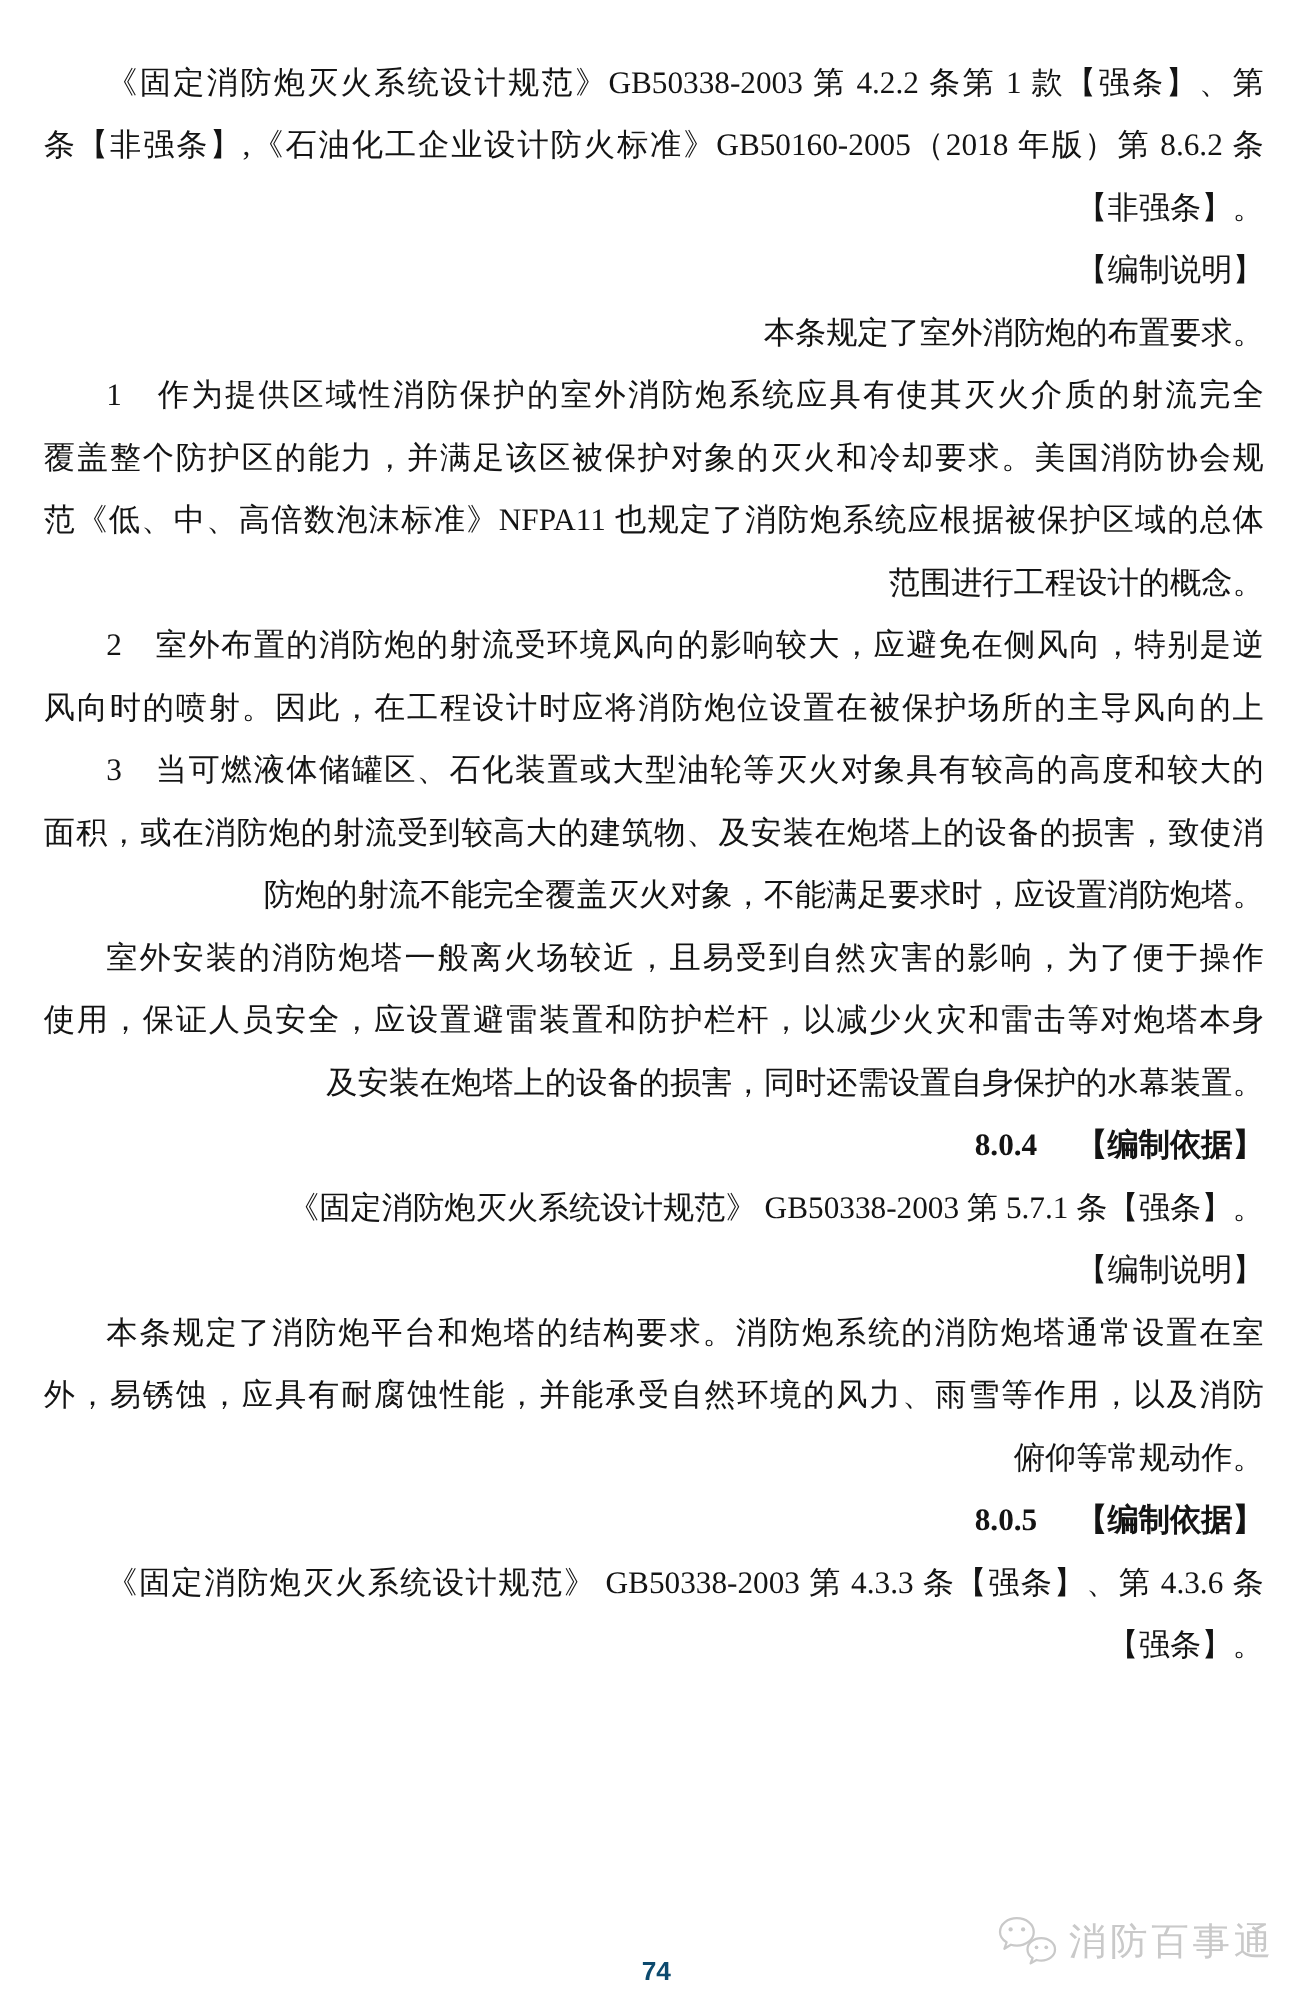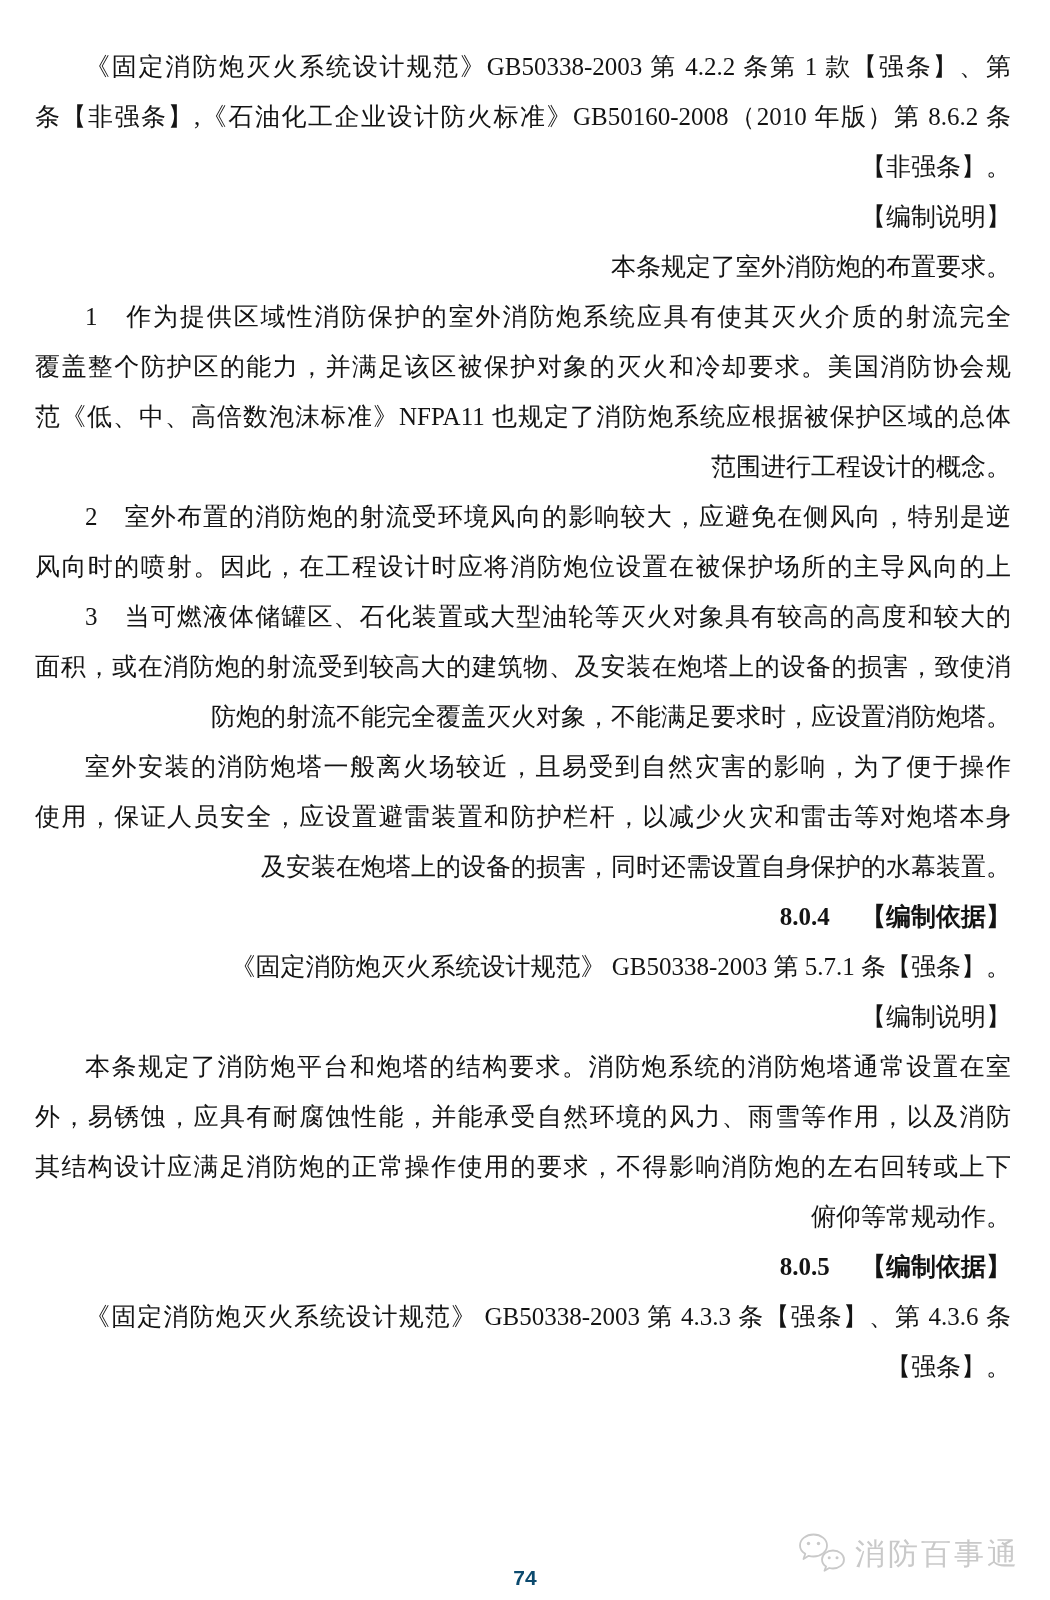--- a/index.html
+++ b/index.html
@@ -64,42 +64,41 @@
   }
   .watermark svg { display: block; }
 </style>
 </head>
 <body>
 
 <div class="page">
 
   <div class="content">
       <div class="line v-ij">《固定消防炮灭火系统设计规范》GB50338-2003 第 4.2.2 条第 1 款【强条】、第 5.7.3</div>
-      <div class="line v-j">条【非强条】,《石油化工企业设计防火标准》GB50160-2008（2010 年版）第 8.6.2 条</div>
+      <div class="line v-j">条【非强条】,《石油化工企业设计防火标准》GB50160-2005（2018 年版）第 8.6.2 条</div>
       <div class="line v-l">【非强条】。</div>
       <div class="line v-l">【编制说明】</div>
       <div class="line v-il">本条规定了室外消防炮的布置要求。</div>
       <div class="line v-ij">1　作为提供区域性消防保护的室外消防炮系统应具有使其灭火介质的射流完全</div>
       <div class="line v-j">覆盖整个防护区的能力，并满足该区被保护对象的灭火和冷却要求。美国消防协会规</div>
       <div class="line v-j">范《低、中、高倍数泡沫标准》NFPA11 也规定了消防炮系统应根据被保护区域的总体</div>
       <div class="line v-l">范围进行工程设计的概念。</div>
       <div class="line v-ij">2　室外布置的消防炮的射流受环境风向的影响较大，应避免在侧风向，特别是逆</div>
       <div class="line v-j">风向时的喷射。因此，在工程设计时应将消防炮位设置在被保护场所的主导风向的上</div>
       <div class="line v-ij">3　当可燃液体储罐区、石化装置或大型油轮等灭火对象具有较高的高度和较大的</div>
       <div class="line v-j">面积，或在消防炮的射流受到较高大的建筑物、及安装在炮塔上的设备的损害，致使消</div>
       <div class="line v-l">防炮的射流不能完全覆盖灭火对象，不能满足要求时，应设置消防炮塔。</div>
       <div class="line v-ij">室外安装的消防炮塔一般离火场较近，且易受到自然灾害的影响，为了便于操作</div>
       <div class="line v-j">使用，保证人员安全，应设置避雷装置和防护栏杆，以减少火灾和雷击等对炮塔本身</div>
       <div class="line v-l">及安装在炮塔上的设备的损害，同时还需设置自身保护的水幕装置。</div>
       <div class="line v-l v-h">8.0.4　 【编制依据】</div>
       <div class="line v-il">《固定消防炮灭火系统设计规范》 GB50338-2003 第 5.7.1 条【强条】。</div>
       <div class="line v-l">【编制说明】</div>
       <div class="line v-ij">本条规定了消防炮平台和炮塔的结构要求。消防炮系统的消防炮塔通常设置在室</div>
       <div class="line v-j">外，易锈蚀，应具有耐腐蚀性能，并能承受自然环境的风力、雨雪等作用，以及消防</div>
-      <div class="line v-j">其结构设计应满足消防炮的正常操作使用的要求，不得影响消防炮的左右回转或上下</div>
       <div class="line v-l">俯仰等常规动作。</div>
       <div class="line v-l v-h">8.0.5　 【编制依据】</div>
       <div class="line v-ij">《固定消防炮灭火系统设计规范》 GB50338-2003 第 4.3.3 条【强条】、第 4.3.6 条</div>
       <div class="line v-l">【强条】。</div>
     </div>
 
   <div class="watermark">
     <span>
       <svg width="50" height="44" viewBox="0 0 50 44">
         <g fill="none" stroke="#c9c9c9" stroke-width="1.8" stroke-linejoin="round" stroke-linecap="round">

